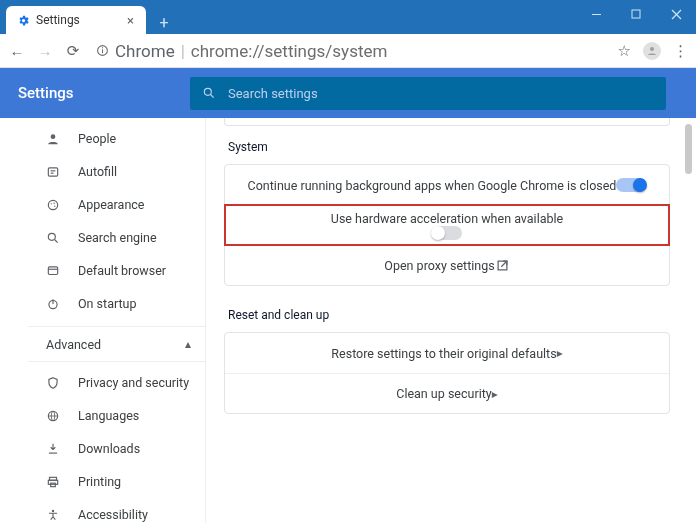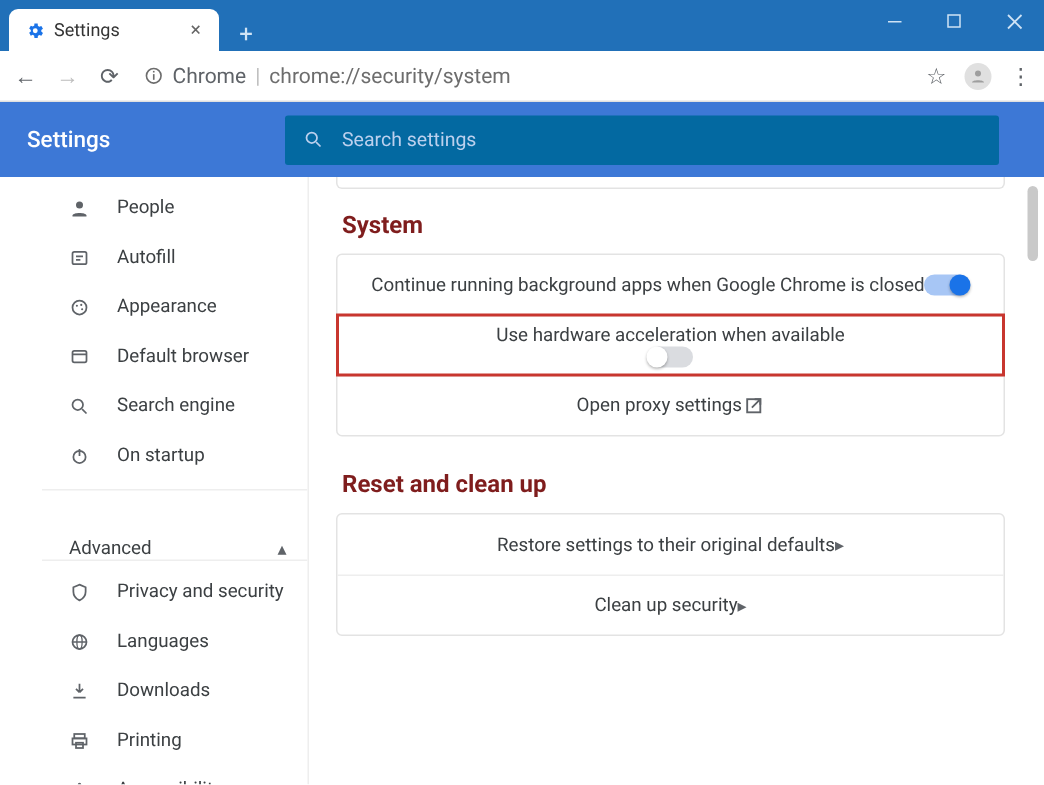--- a/index.html
+++ b/index.html
@@ -10,45 +10,45 @@
   .tab { background: #fff; height: 28px; margin-top: 6px; border-radius: 6px 6px 0 0; display: flex; align-items: center; padding: 0 10px; font-size: 12px; color: #333; min-width: 140px; position: relative; }
   .tab .favicon { width: 14px; height: 14px; margin-right: 6px; display:flex; align-items:center; justify-content:center;}
   .tab .close { margin-left: auto; color: #666; font-size: 13px; padding: 0 2px;}
   .newtab { width: 24px; height: 24px; margin: 6px 0 0 6px; display:flex; align-items:center; justify-content:center; color:#cfe3f5; font-size:16px;}
   .wincontrols { margin-left: auto; display:flex; }
   .wincontrols div { width: 40px; height: 28px; display:flex; align-items:center; justify-content:center; color:#cfe3f5; font-size:12px;}
   
   .addrrow { height: 34px; background:#fff; border-bottom:1px solid #e0e0e0; display:flex; align-items:center; padding: 0 8px; gap:10px; }
   .navicon { color:#5f6368; width:18px; text-align:center; font-size:15px;}
   .navicon.disabled { color:#bdbdbd; }
-  .addrbox { flex:1; display:flex; align-items:center; font-size:14px; color:#6d6d6d; gap:6px; padding-left:4px;}
+  .addrbox { flex:1; display:flex; align-items:center; font-size:17px; color:#6d6d6d; gap:6px; padding-left:4px;}
   .addrbox .secure { color:#6d6d6d; font-size:13px; }
   .addrbox .chrome-label { color:#5f6368; }
   .addrbox .sep { color:#bdbdbd; }
   .righticons { display:flex; gap:12px; align-items:center; color:#5f6368; font-size:15px;}
   .avatar { width:18px; height:18px; border-radius:50%; background:#e0e0e0; display:flex; align-items:center; justify-content:center; font-size:11px; color:#777;}
   
   .appheader { height: 50px; background:#3d78d6; display:flex; align-items:center; }
   .appheader .title { color:#fff; font-size:15px; font-weight:500; width:190px; padding-left:18px;}
   .searchwrap { flex:1; margin-right:30px; background:#0369a1; height:33px; border-radius:2px; display:flex; align-items:center; padding:0 12px; gap:12px; }
   .searchwrap .sicon { color:#bcd0ee; font-size:14px;}
   .searchwrap input { background:transparent; border:none; outline:none; color:#e8effa; font-size:13px; flex:1;}
   .searchwrap input::placeholder { color:#bcd0ee; }
   
   .body { display:flex; height: calc(523px - 34px - 34px - 50px); }
   .sidebar { width:178px; background:#fff; border-right:1px solid #eee; font-size:12.5px; color:#3c4043; overflow:hidden;margin-left:28px; }
   .sidelist { padding-top:4px; }
   .sideitem { display:flex; align-items:center; height:33px; padding-left:18px; gap:16px; cursor:pointer; }
   .sideitem .ic { width:16px; text-align:center; color:#5f6368; font-size:13px; }
-  .sidegroup { display:flex; align-items:flex-end; height:48px; padding:0 14px 0 18px; font-size:12.5px; color:#3c4043; justify-content:space-between; cursor:pointer;}
+  .sidegroup { display:flex; align-items:center; height:36px; padding:0 14px 0 18px; font-size:12.5px; color:#3c4043; justify-content:space-between; cursor:pointer;}
   
   .content { flex:1; background:#fff; position:relative; padding: 0 26px 0 18px; overflow:hidden;}
   .contentscroll { position:absolute; right:4px; top:6px; width:7px; height:50px; background:#c9c9c9; border-radius:4px;}
   .stub { height:8px; border:1px solid #e3e3e3; border-top:none; border-radius:0 0 4px 4px; margin:0 0 14px 0;}
-  .section-title { font-size:16px; color:#7f1d1d; margin: 2px 0 10px 4px; font-weight:700;}
+  .section-title { font-size:12px; color:#0f172a; margin: 2px 0 10px 4px; font-weight:400;}
   .card { border:1px solid #e3e3e3; border-radius:4px; background:#fff; }
   .row { display:flex; align-items:center; justify-content:center; height:40px; padding:0 14px; font-size:12.5px; color:#3c4043; }
   .row + .row { border-top:1px solid #eee; }
   .row.highlight { outline:2px solid #c8362f; outline-offset:-1px;flex-direction:column; }
   .toggle { width:30px; height:14px; border-radius:8px; position:relative; }
   .toggle .knob { width:14px; height:14px; border-radius:50%; background:#fff; position:absolute; top:0; box-shadow:0 1px 2px rgba(0,0,0,0.3);}
   .toggle.on { background:#a7c6f5; }
   .toggle.on .knob { right:-1px; background:#1a73e8; }
   .toggle.off { background:#dadce0; }
   .toggle.off .knob { left:-1px; background:#fff; }
@@ -100,21 +100,21 @@
   <div class="addrbox">
     <span class="secure">
       <svg width="13" height="13" viewBox="0 0 24 24">
           <circle cx="12" cy="12" r="9" fill="none" stroke="#6d6d6d" stroke-width="2"></circle>
           <rect x="11" y="10" width="2" height="7" fill="#6d6d6d"></rect>
           <rect x="11" y="6" width="2" height="2" fill="#6d6d6d"></rect>
         </svg>
     </span>
     <span class="chrome-label">Chrome</span>
     <span class="sep">|</span>
-    <span>chrome://security/system</span>
+    <span>chrome://settings/system</span>
   </div>
   <div class="righticons">
     <span>☆</span>
     <span class="avatar">
       <svg width="12" height="12" viewBox="0 0 24 24">
           <circle cx="12" cy="8" r="4" fill="#9e9e9e"></circle>
           <path d="M4 20c0-4 16-4 16 0" fill="#9e9e9e"></path>
         </svg>
     </span>
     <span>⋮</span>
@@ -164,34 +164,34 @@
               <circle cx="9" cy="10" r="1.2" fill="#5f6368"></circle>
               <circle cx="14" cy="9" r="1.2" fill="#5f6368"></circle>
               <circle cx="15" cy="14" r="1.2" fill="#5f6368"></circle>
             </svg>
           </span>
         <span>Appearance</span>
       </div>
       <div class="sideitem">
         <span class="ic">
             <svg width="14" height="14" viewBox="0 0 24 24">
+              <circle cx="10" cy="10" r="6" fill="none" stroke="#5f6368" stroke-width="2"></circle>
+              <line x1="15" y1="15" x2="20" y2="20" stroke="#5f6368" stroke-width="2"></line>
+            </svg>
+          </span>
+        <span>Search engine</span>
+      </div>
+      <div class="sideitem">
+        <span class="ic">
+            <svg width="14" height="14" viewBox="0 0 24 24">
               <rect x="4" y="5" width="16" height="13" rx="2" fill="none" stroke="#5f6368" stroke-width="2"></rect>
               <line x1="4" y1="9" x2="20" y2="9" stroke="#5f6368" stroke-width="2"></line>
             </svg>
           </span>
         <span>Default browser</span>
-      </div>
-      <div class="sideitem">
-        <span class="ic">
-            <svg width="14" height="14" viewBox="0 0 24 24">
-              <circle cx="10" cy="10" r="6" fill="none" stroke="#5f6368" stroke-width="2"></circle>
-              <line x1="15" y1="15" x2="20" y2="20" stroke="#5f6368" stroke-width="2"></line>
-            </svg>
-          </span>
-        <span>Search engine</span>
       </div>
       <div class="sideitem">
         <span class="ic">
             <svg width="14" height="14" viewBox="0 0 24 24">
               <circle cx="12" cy="13" r="7" fill="none" stroke="#5f6368" stroke-width="2"></circle>
               <line x1="12" y1="4" x2="12" y2="12" stroke="#5f6368" stroke-width="2"></line>
             </svg>
           </span>
         <span>On startup</span>
       </div>

